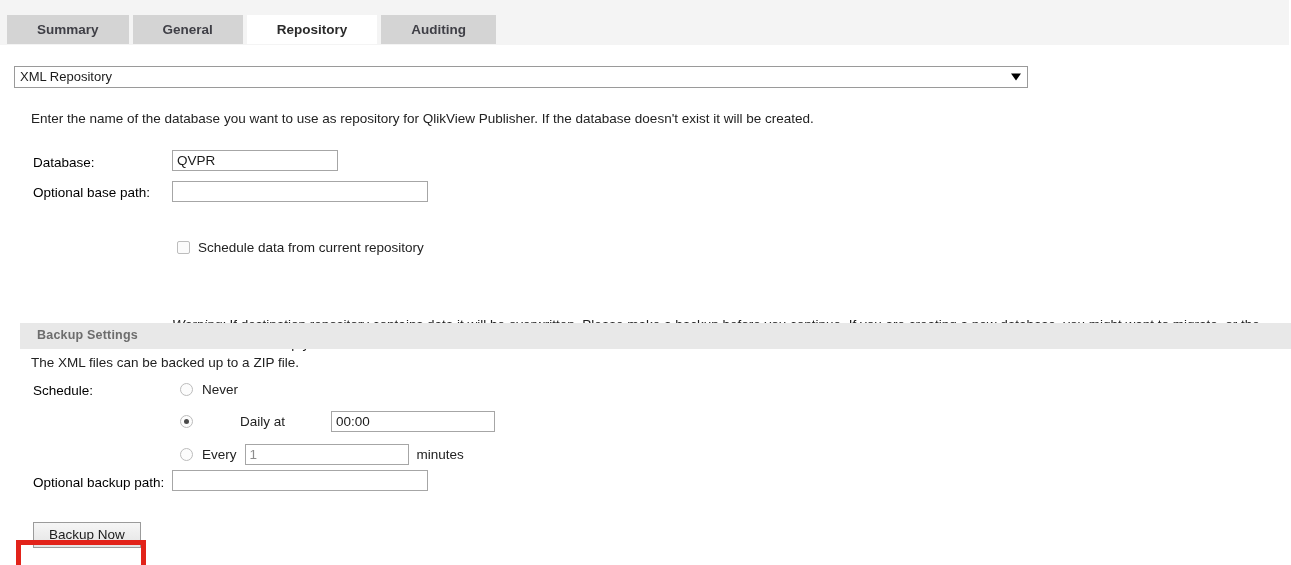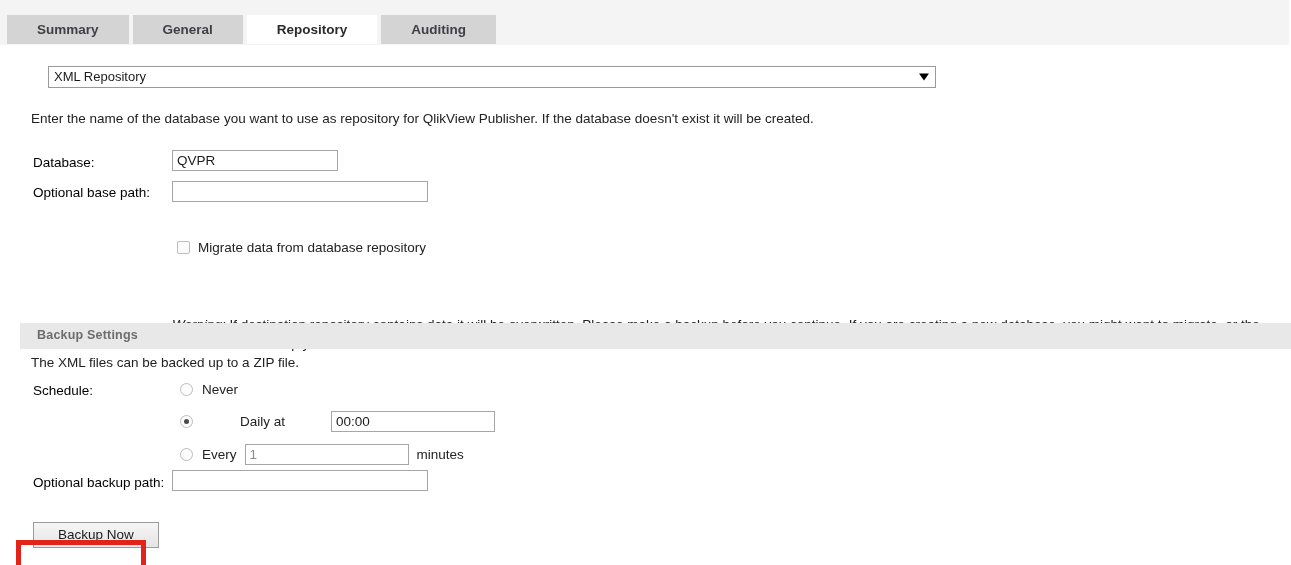--- a/index.html
+++ b/index.html
@@ -58,23 +58,23 @@
     position: absolute;
     left: 0;
     top: 45px;
     width: 1291px;
     height: 520px;
     background: #ffffff;
   }
 
   .repo-select-wrap {
     position: absolute;
-    left: 48px;
+    left: 14px;
     top: 21px;
-    width: 888px;
+    width: 1014px;
     height: 22px;
   }
   .repo-select {
     width: 100%;
     height: 100%;
     box-sizing: border-box;
     border: 1px solid #9a9a9a;
     background: #ffffff;
     font-family: "Liberation Sans", sans-serif;
     font-size: 13px;
@@ -256,21 +256,21 @@
 
   .lbl-backuppath { left: 33px; top: 430px; }
   .in-backuppath  { left: 172px; top: 425px; width: 256px; }
 
   
   .btn-backup {
     position: absolute;
     left: 33px;
     top: 477px;
     height: 26px;
-    padding: 0 24px;
+    padding: 0 15px;
     box-sizing: border-box;
     background: linear-gradient(#f6f6f6, #e4e4e4);
     border: 1px solid #9b9b9b;
     font-family: "Liberation Sans", sans-serif;
     font-size: 13.5px;
     color: #1b1b1b;
     cursor: pointer;
     line-height: 24px;
   }
 
@@ -316,21 +316,21 @@
   <div class="desc">Enter the name of the database you want to use as repository for QlikView Publisher. If the database doesn't exist it will be created.</div>
 
   <div class="row-label lbl-database">Database:</div>
   <input class="txt-input in-database" type="text" value="QVPR" style="">
 
   <div class="row-label lbl-basepath">Optional base path:</div>
   <input class="txt-input in-basepath" type="text" value="" style="">
 
   <div class="migrate-row">
     <div class="chk"></div>
-    <div class="migrate-label">Migrate data from database repository</div>
+    <div class="migrate-label">Schedule data from current repository</div>
   </div>
 
   <div class="warning">
     <em>Warning:</em><span> If destination repository contains data it will be overwritten. Please make a backup before you continue. If you are creating a new database, you might want to migrate, or the database will be empty from start.</span>
   </div>
 
   <div class="section-bar">
     <span>Backup Settings</span>
   </div>
 

